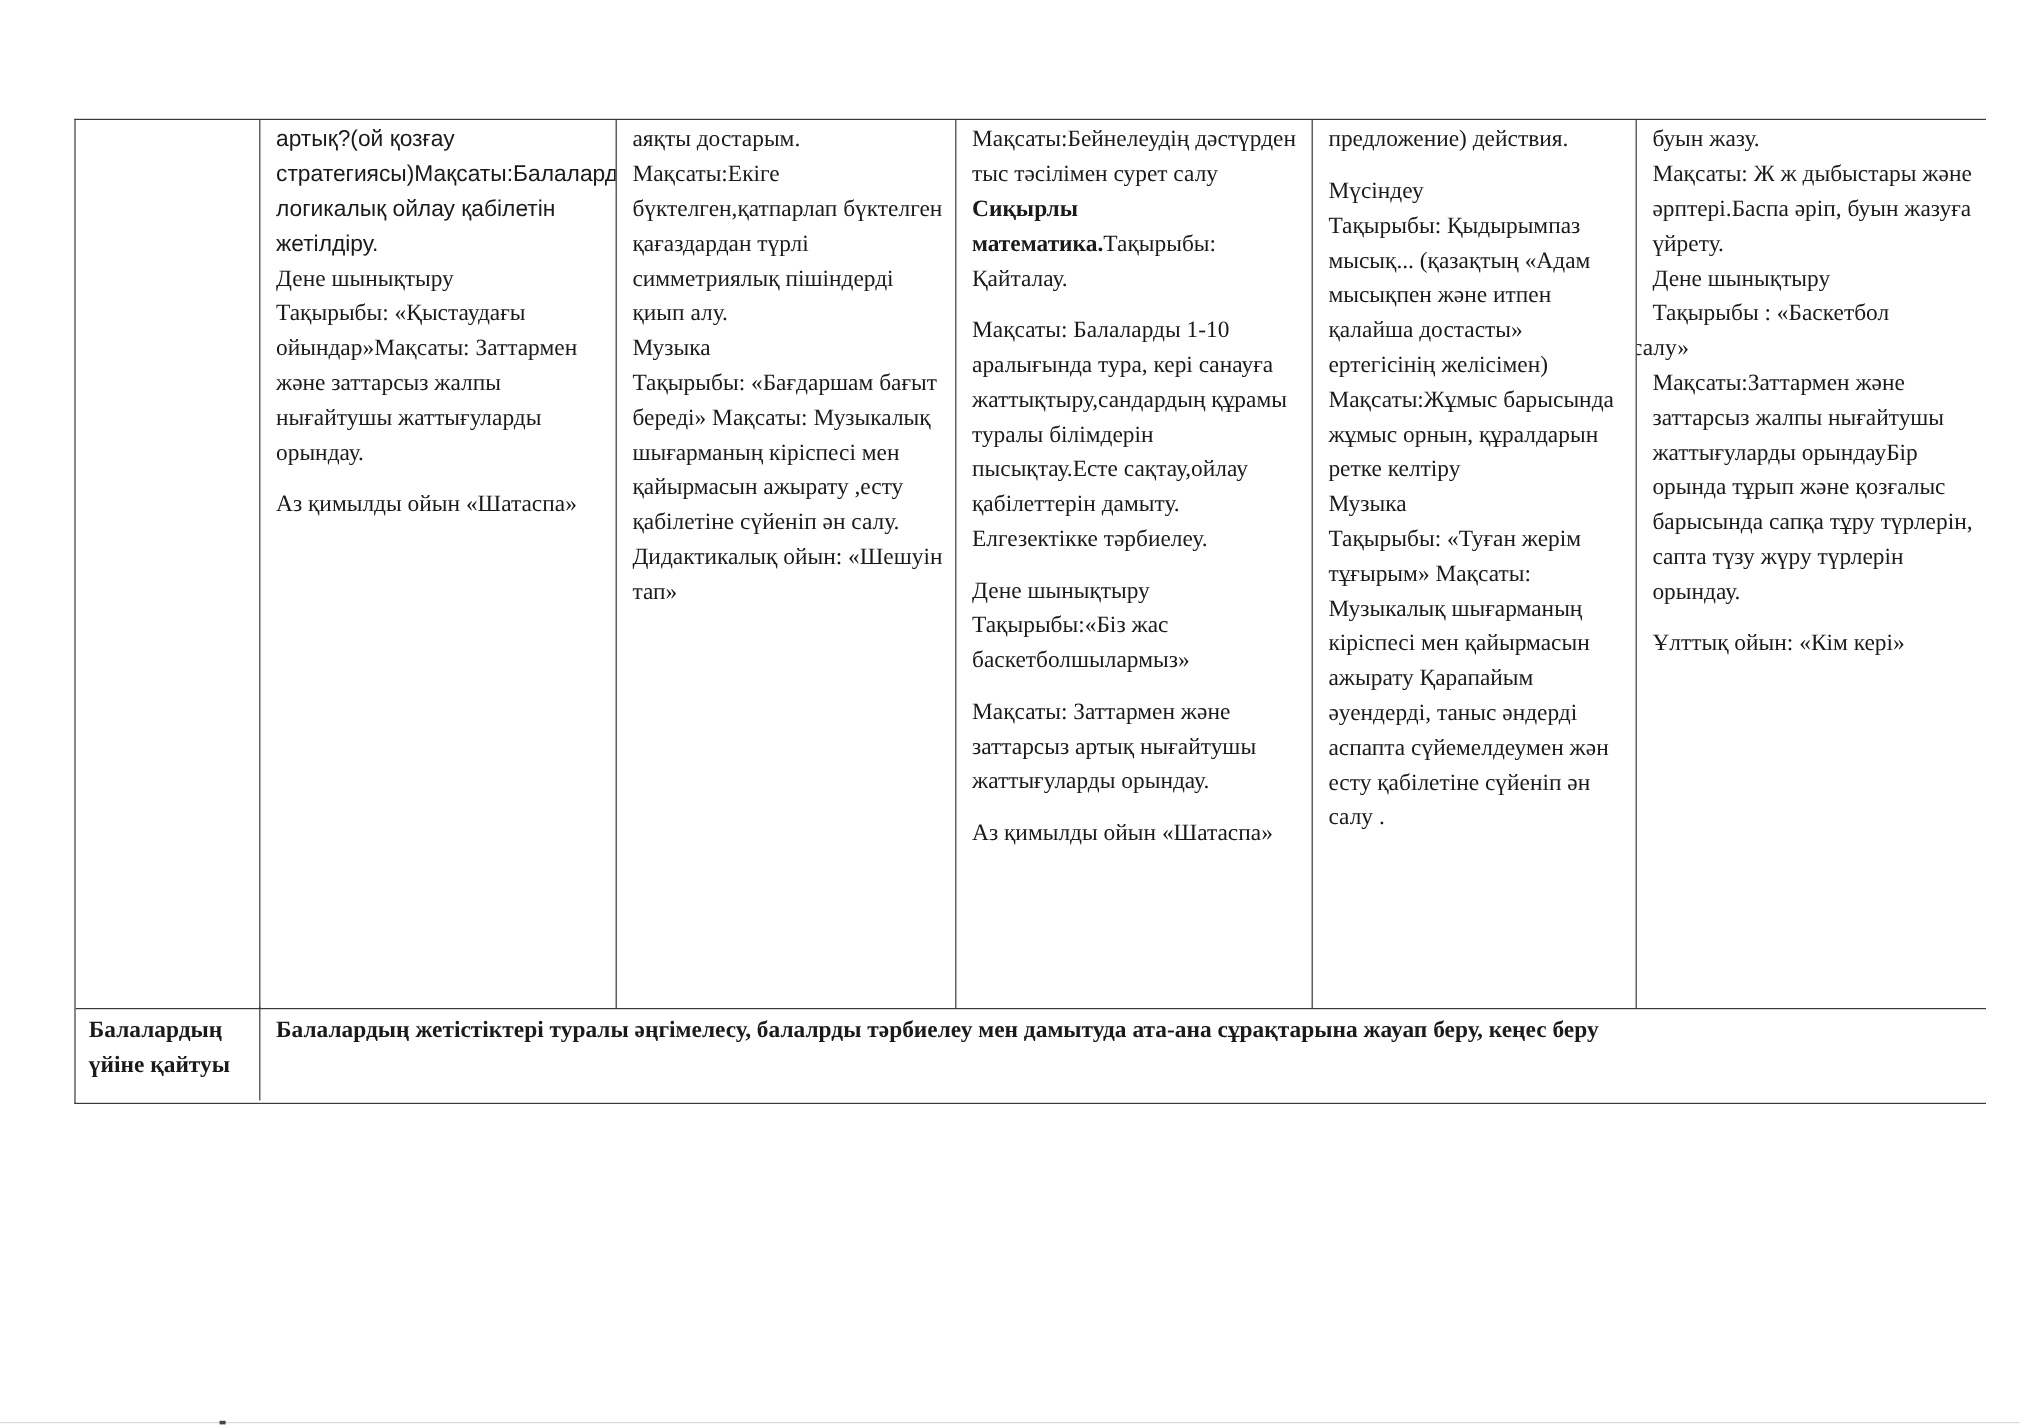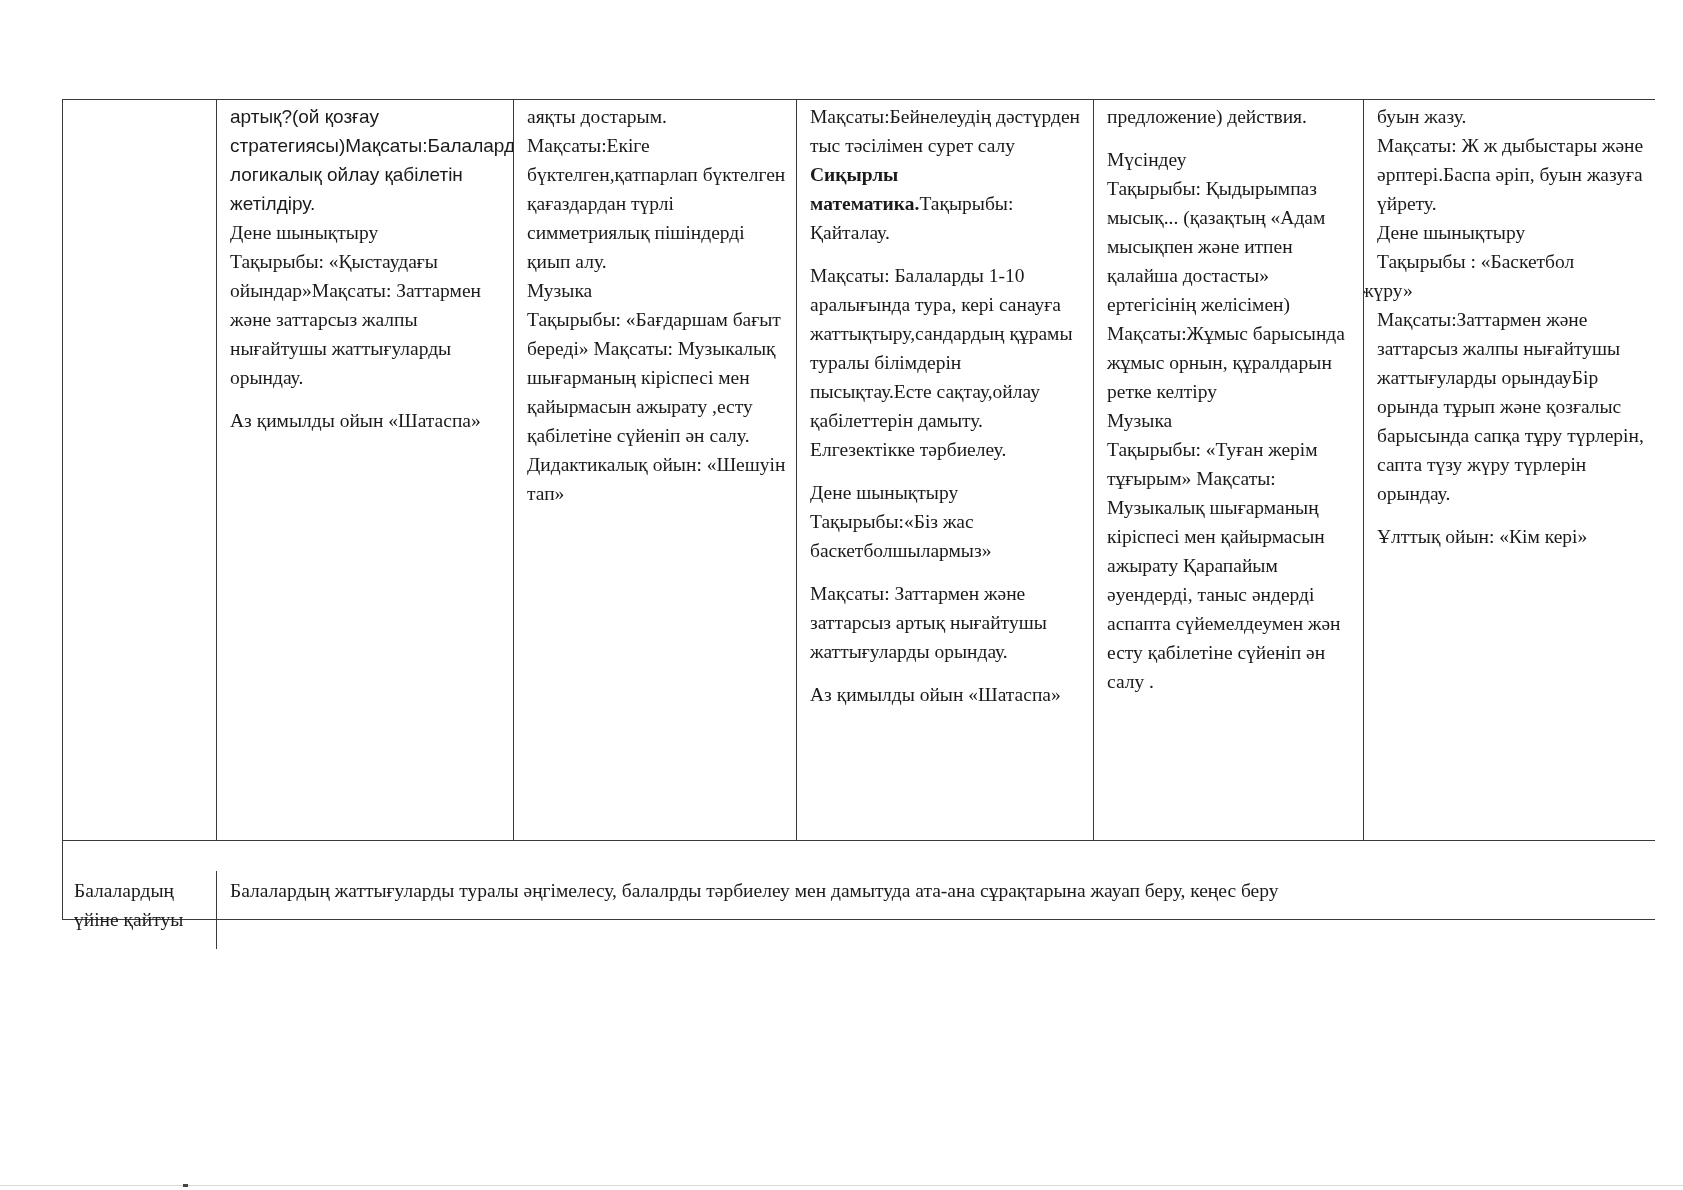--- a/index.html
+++ b/index.html
@@ -55,23 +55,24 @@
     .c5 .line-shift { margin-left: -17px; }
     .sans {
       font-family: "Liberation Sans", "DejaVu Sans", sans-serif;
       font-size: 19px;
     }
     .b { font-weight: normal; }
     .gap { height: 14px; }
     .row-bottom {
       position: absolute;
       left: 0;
-      top: 771px;
+      top: 739px;
       width: 100%;
       height: 78px;
+      font-weight: bold;
     }
     .row-bottom .label-cell {
       position: absolute;
       left: 0; top: 0;
       width: 153px; height: 100%;
       box-sizing: border-box;
       padding: 5px 8px 0 11px;
       font-size: 19.5px;
       line-height: 29px;
     }
@@ -147,31 +148,31 @@
       <span class="para">Тақырыбы: Қыдырымпаз мысық... (қазақтың «Адам мысықпен және итпен қалайша достасты» ертегісінің желісімен) Мақсаты:Жұмыс барысында жұмыс орнын, құралдарын ретке келтіру</span>
       <span class="para b">Музыка</span>
       <span class="para">Тақырыбы: «Туған жерім тұғырым» Мақсаты: Музыкалық шығарманың кіріспесі мен қайырмасын ажырату Қарапайым әуендерді, таныс әндерді аспапта сүйемелдеумен жән есту қабілетіне сүйеніп ән салу .</span>
     </div>
 
     <div class="cell c5 bordered">
       <span class="para">буын жазу.</span>
       <span class="para">Мақсаты: Ж ж дыбыстары және әрптері.Баспа әріп, буын жазуға үйрету.</span>
       <span class="para b">Дене шынықтыру</span>
       <span class="para">Тақырыбы : «Баскетбол</span>
-      <span class="para line-shift">жүру»</span>
+      <span class="para line-shift">салу»</span>
       <span class="para">Мақсаты:Заттармен және заттарсыз жалпы нығайтушы жаттығуларды орындауБір орында тұрып және қозғалыс барысында сапқа тұру түрлерін, сапта түзу жүру түрлерін орындау.</span>
       <div class="gap"></div>
       <span class="para">Ұлттық ойын: «Кім кері»</span>
     </div>
   </div>
 
   <div class="row-bottom">
     <div class="label-cell">
       <span>Балалардың үйіне қайтуы</span>
     </div>
     <div class="text-cell">
-      <span>Балалардың жаттығуларды туралы әңгімелесу, балалрды тәрбиелеу мен дамытуда ата-ана сұрақтарына жауап беру, кеңес беру</span>
+      <span>Балалардың жетістіктері туралы әңгімелесу, балалрды тәрбиелеу мен дамытуда ата-ана сұрақтарына жауап беру, кеңес беру</span>
     </div>
   </div>
 </div>
 
 <div class="scan-line"></div>
 <div class="scan-dot"></div>
 
 </body></html>

